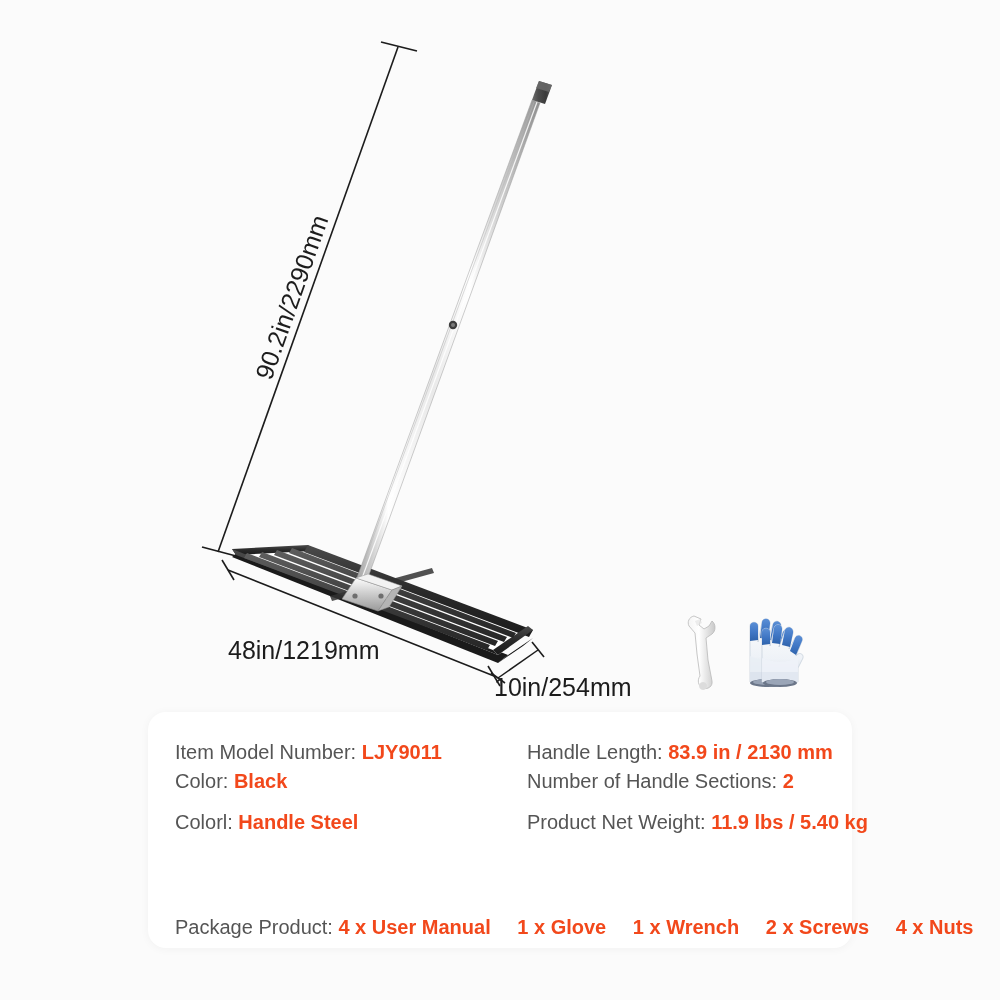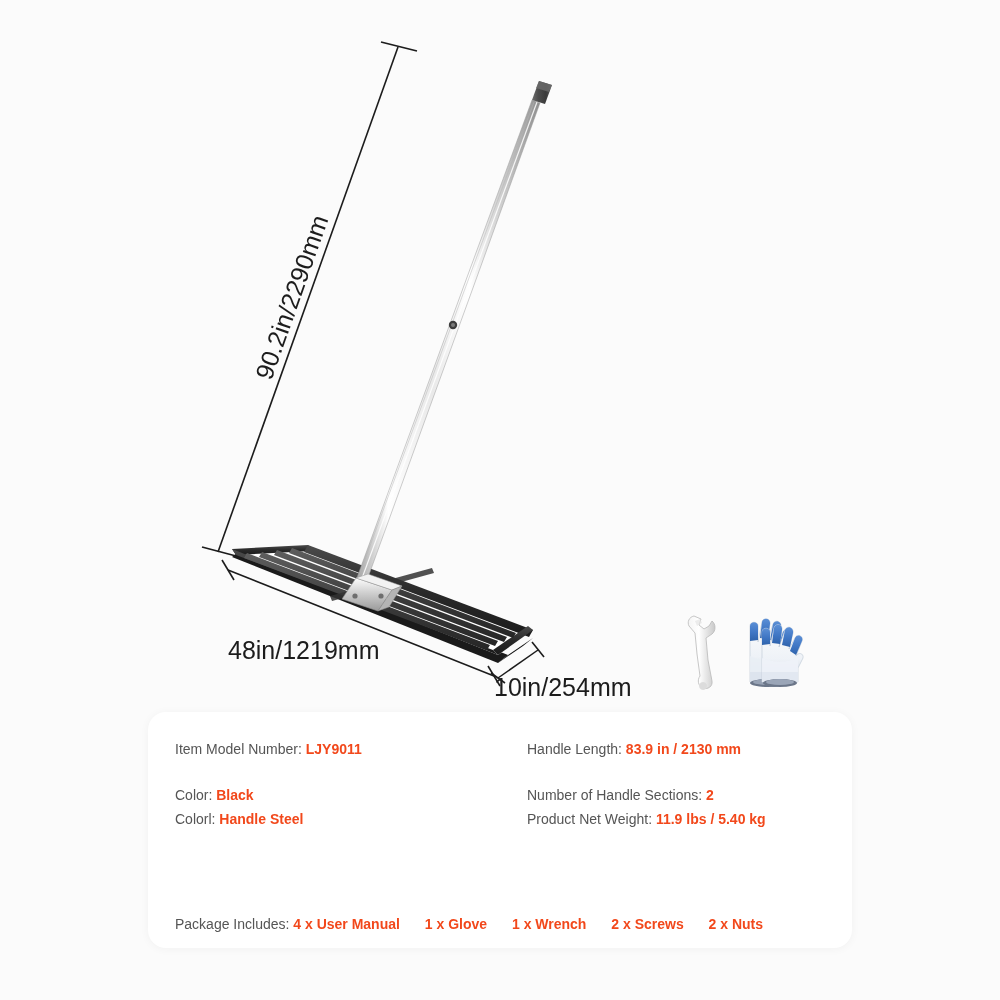--- a/index.html
+++ b/index.html
@@ -50,21 +50,21 @@
   .spec-rows {
     position: absolute;
     left: 0;
     top: 0;
     width: 100%;
     height: 100%;
   }
   .spec-row {
     position: absolute;
     white-space: nowrap;
-    font-size: 14px;
+    font-size: 20px;
     line-height: 1;
   }
   .spec-label {
     color: #555555;
     font-weight: 400;
   }
   .spec-value {
     color: #f2481b;
     font-weight: bold;
   }
@@ -72,21 +72,21 @@
     color: #f2481b;
     font-weight: bold;
     margin-right: 21px;
   }
   .pkg-item:last-child { margin-right: 0; }
 
   
   .col-l { left: 27px; }
   .col-r { left: 379px; }
   .r1 { top: 30px; }
-  .r2 { top: 76px; }
+  .r2 { top: 59px; }
   .r3 { top: 100px; }
   .r4 { top: 135px; }
   .r5 { top: 170px; }
   .r6 { top: 205px; }
 
   
   .dim-text {
     font-family: "Liberation Sans", sans-serif;
     font-size: 25px;
     fill: #1c1c1c;
@@ -296,24 +296,24 @@
       <div class="spec-row col-r r2">
         <span class="spec-label">Number of Handle Sections:</span>
         <span class="spec-value">2</span>
       </div>
       <div class="spec-row col-r r3">
         <span class="spec-label">Product Net Weight:</span>
         <span class="spec-value">11.9 lbs / 5.40 kg</span>
       </div>
 
       <div class="spec-row col-l r6">
-        <span class="spec-label">Package Includes:</span>
+        <span class="spec-label">Package Product:</span>
         <span class="pkg-item">4 x User Manual</span>
         <span class="pkg-item">1 x Glove</span>
         <span class="pkg-item">1 x Wrench</span>
         <span class="pkg-item">2 x Screws</span>
-        <span class="pkg-item">2 x Nuts</span>
+        <span class="pkg-item">4 x Nuts</span>
       </div>
 
     </div>
   </div>
 
 </div>
 
 </body></html>

